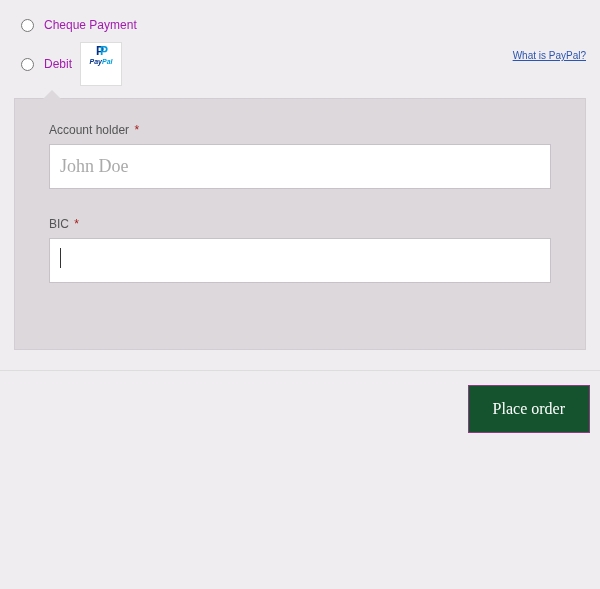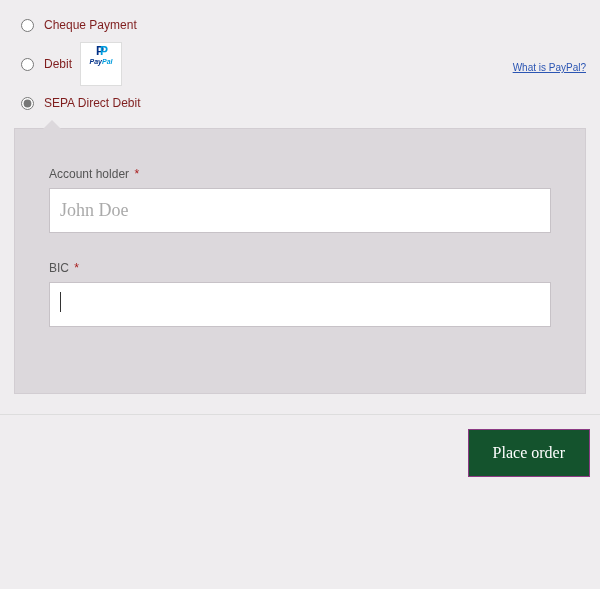--- a/index.html
+++ b/index.html
@@ -30,21 +30,21 @@
     display: flex;
     justify-content: center;
   }
   input[type="radio"] {
     width: 13px;
     height: 13px;
     accent-color: #777;
   }
   .method-label {
     font-size: 12px;
-    color: #7f1d1d;
+    color: #a21caf;
   }
   .paypal-logo {
     display: inline-block;
     width: 42px;
     height: 44px;
     background: #fff;
     border: 1px solid #ddd;
     margin-left: 8px;
     position: relative;
     vertical-align: middle;
@@ -65,32 +65,32 @@
     font-size: 7px;
     font-weight: bold;
     font-style: italic;
     color: #003087;
     margin-top: -3px;
   }
   .paypal-logo .pp-text span.light { color: #009cde; }
   .whatis {
     position: absolute;
     right: 4px;
-    top: 20px;
+    top: 8px;
     font-size: 10px;
     color: #2b55b3;
     text-decoration: underline;
     cursor: pointer;
   }
   .row-paypal { position: relative; }
   .panel {
     background: #dcd8dc;
     border: 1px solid #d2cdd2;
     margin: 0 4px;
-    padding: 38px 34px 54px 34px;
+    padding: 24px 34px 54px 34px;
     position: relative;
   }
   .panel::before {
     content: "";
     position: absolute;
     top: -9px;
     left: 28px;
     width: 0; height: 0;
     border-left: 9px solid transparent;
     border-right: 9px solid transparent;
@@ -175,26 +175,20 @@
         <input type="radio" name="pm" style="">
       </div>
       <label class="method-label">Debit</label>
       <span class="paypal-logo">
         <span class="pp-mark">P<span class="light">P</span></span>
         <span class="pp-text">Pay<span class="light">Pal</span></span>
       </span>
       <a class="whatis">What is PayPal?</a>
     </div>
 
-    <div class="method-row">
-      <div class="radio-wrap">
-        <input type="radio" name="pm" checked="" style="">
-      </div>
-      <label class="method-label">SEPA Direct Debit</label>
-    </div>
 
   </div>
 
   <div class="panel">
 
     <div class="field">
       <label class="field-label">
         <span>Account holder</span>
         <span class="req">*</span>
       </label>

